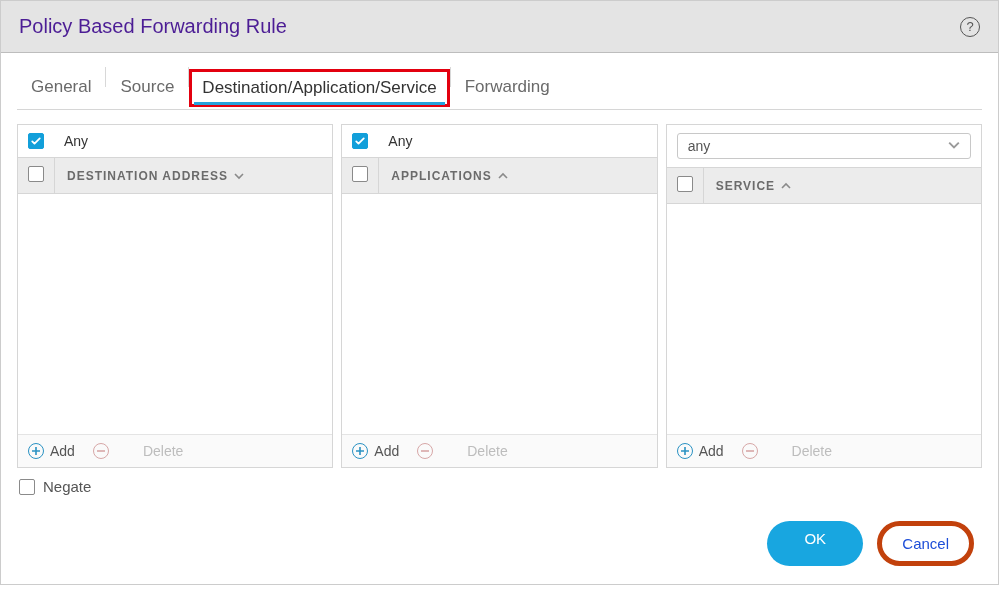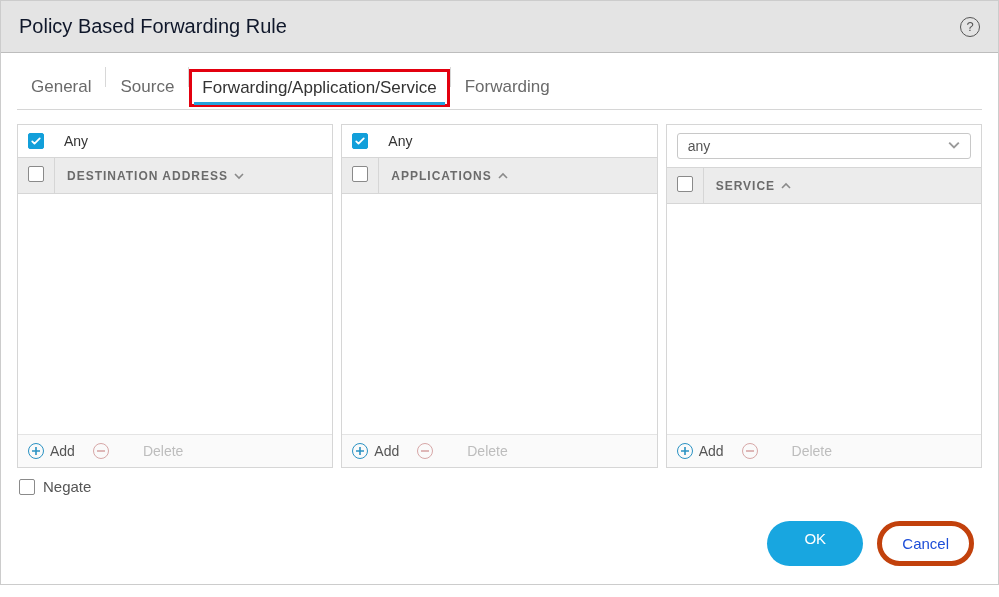--- a/index.html
+++ b/index.html
@@ -1,19 +1,19 @@
 <!DOCTYPE html>
 <html><head>
 <meta charset="utf-8">
 <style>
   * { box-sizing: border-box; }
   html, body { margin: 0; padding: 0; font-family: -apple-system, BlinkMacSystemFont, "Segoe UI", Arial, sans-serif; font-size: 14px; color: #333; background: #fff; }
   .window { width: 999px; border: 1px solid #ccc; }
   .titlebar { background: #e4e4e4; border-bottom: 1px solid #bdbdbd; padding: 14px 18px; display: flex; align-items: center; justify-content: space-between; }
-  .titlebar h1 { margin: 0; font-size: 20px; font-weight: 400; color: #0f172a; }
+  .titlebar h1 { margin: 0; font-size: 20px; font-weight: 400; color: #4c1d95; }
   .help-icon { width: 20px; height: 20px; border-radius: 50%; border: 1.5px solid #555; display: flex; align-items: center; justify-content: center; font-size: 13px; color: #555; cursor: pointer; }
   .body { padding: 0 16px 18px; }
   .tabs { display: flex; border-bottom: 1px solid #d6d6d6; margin-top: 14px; }
   .tab { padding: 10px 14px 12px; font-size: 17px; color: #6a6a6a; cursor: pointer; position: relative; }
   .tab-sep { width: 1px; height: 20px; background: #d8d8d8; }
   .tab.active { color: #333; font-weight: 500; }
   .tab.active::after { content: ""; position: absolute; left: 2px; right: 2px; bottom: -1px; height: 3px; background: #24a2dd; }
   .tab-highlight { position: relative; }
   .tab-highlight .tab { border: 3px solid #e3000f; margin: 2px 0; padding: 6px 10px; }
   .panels { display: flex; gap: 8px; margin-top: 14px; }
@@ -53,21 +53,21 @@
   </div>
 
   <div class="body">
 
     <div class="tabs">
       <div class="tab">General</div>
       <div class="tab-sep"></div>
       <div class="tab">Source</div>
       <div class="tab-sep"></div>
       <div class="tab-highlight">
-        <div class="tab active">Forwarding/Application/Service</div>
+        <div class="tab active">Destination/Application/Service</div>
       </div>
       <div class="tab-sep"></div>
       <div class="tab">Forwarding</div>
     </div>
 
     <div class="panels">
 
       <div class="panel">
         <div class="panel-top">
           <span class="chk checked">

